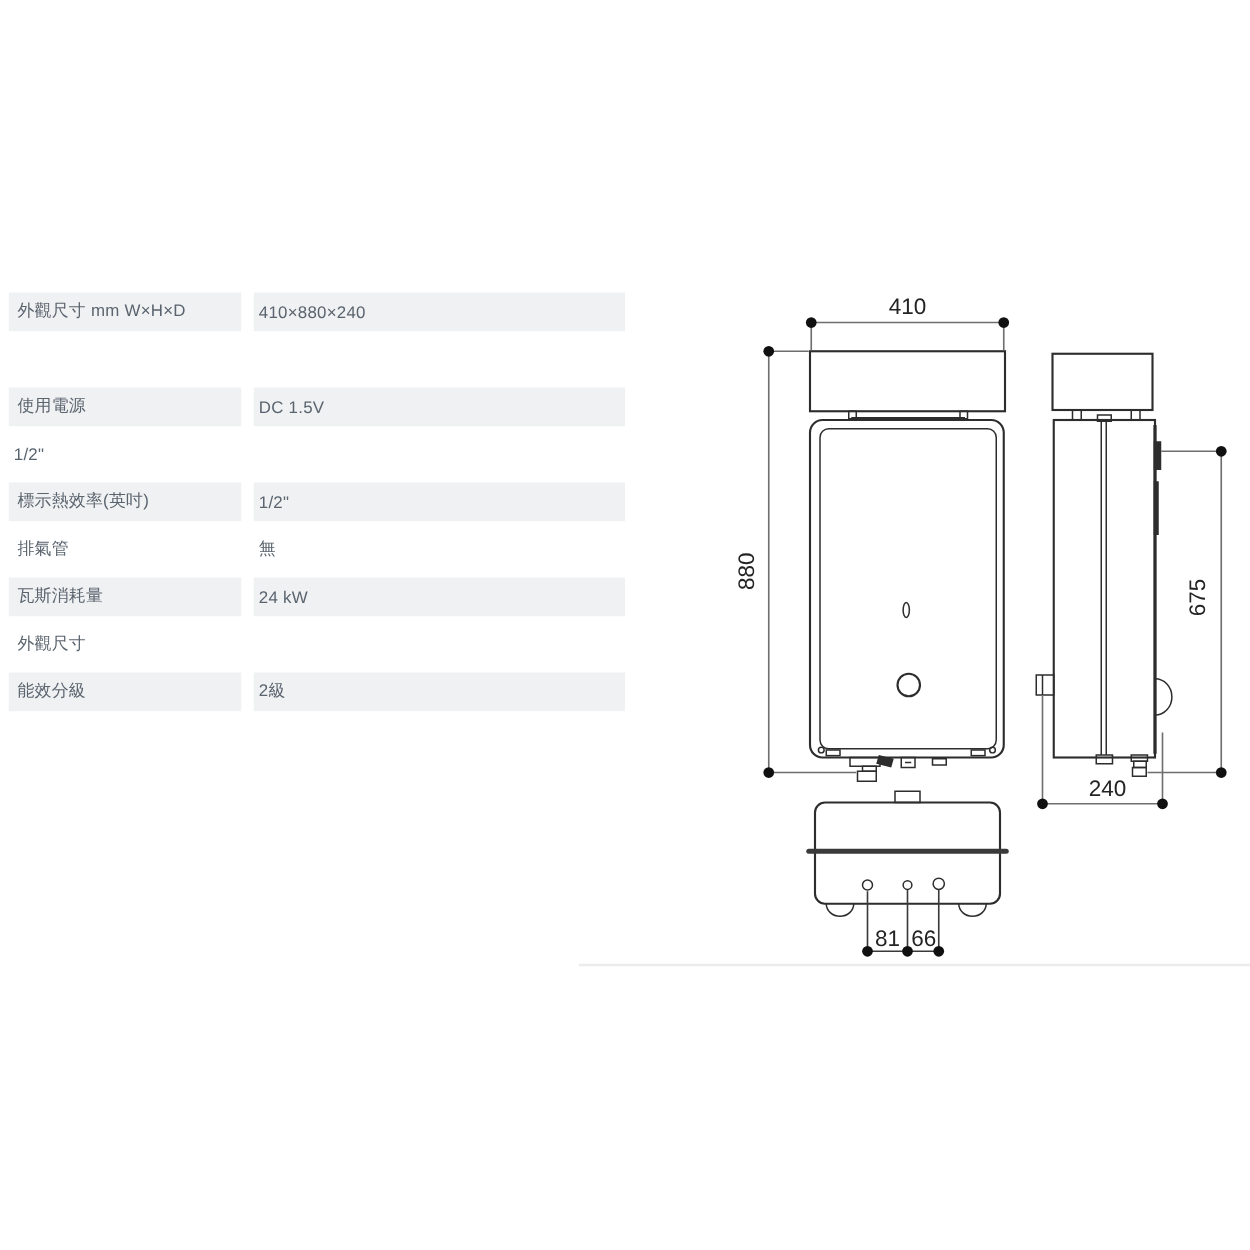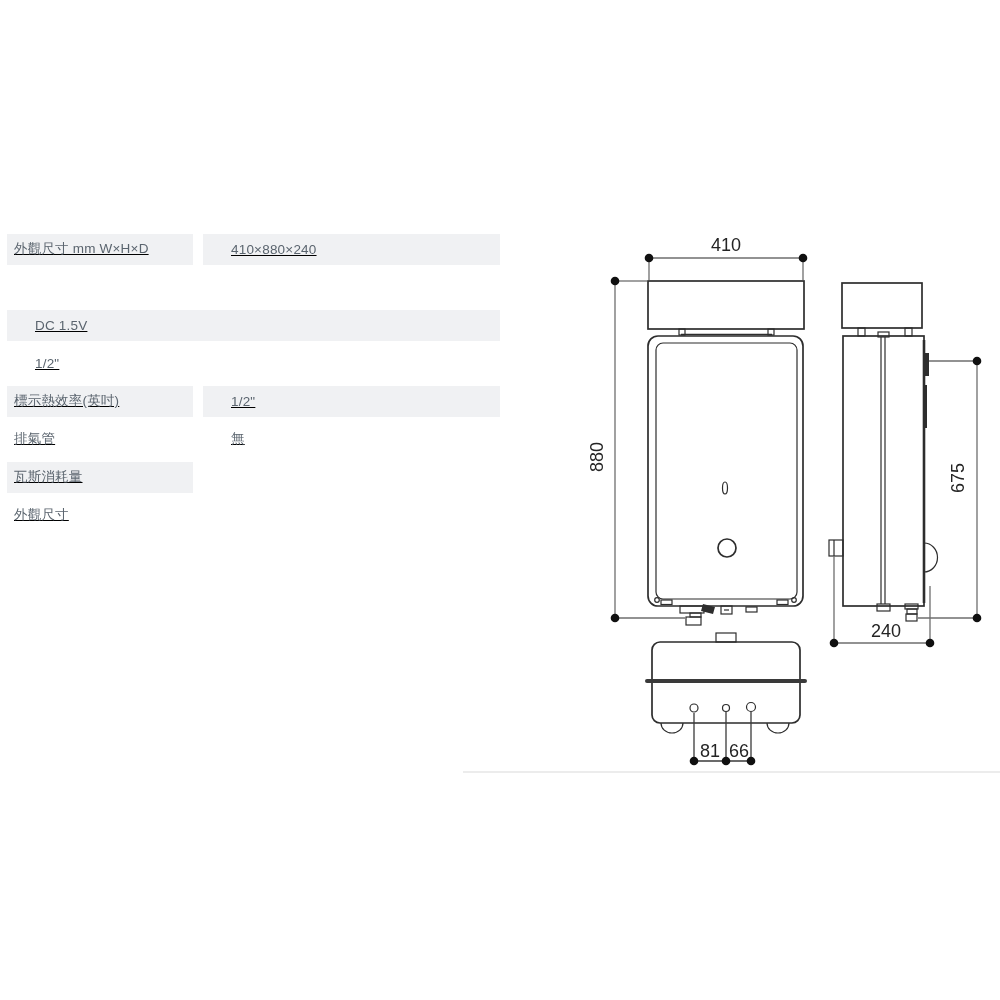--- a/index.html
+++ b/index.html
@@ -3,33 +3,33 @@
 <meta charset="utf-8">
 <style>
   html,body{margin:0;padding:0;}
   body{
     width:1000px;height:1000px;position:relative;background:#ffffff;
     font-family:"Liberation Sans","DejaVu Sans",sans-serif;
     overflow:hidden;
   }
   
   .spec-table{
-    position:absolute;left:7px;top:230px;width:493px;text-decoration:underline;
+    position:absolute;left:7px;top:230px;width:493px;
   }
   .spec-row{
     height:38px;box-sizing:border-box;display:flex;gap:10px;
     padding:3.5px 0;
   }
   .spec-cell{
     display:flex;align-items:center;
     font-size:13.5px;color:var(--table-text,#5a646e);
     letter-spacing:.2px;
   }
   .spec-cell.label{width:186px;box-sizing:border-box;padding-left:7px;}
-  .spec-cell.value{flex:1;box-sizing:border-box;padding-left:28px;}
+  .spec-cell.value{flex:1;box-sizing:border-box;padding-left:4px;}
   .spec-row:nth-child(odd) .spec-cell{background:var(--row-shade,#f0f1f3);}
   
   .diagram-svg{position:absolute;left:0;top:0;width:1000px;height:1000px;}
   .part{fill:none;stroke:var(--line-color,#2d2d2d);stroke-width:1.7;}
   .part-thin{fill:none;stroke:var(--line-color,#2d2d2d);stroke-width:1.2;}
   .part-fill{fill:var(--line-color,#2d2d2d);stroke:none;}
   .thick{fill:none;stroke:#3a3a3a;stroke-width:4;stroke-linecap:round;}
   .dim{fill:none;stroke:var(--dim-color,#6e6e6e);stroke-width:1.3;}
   .dim-dark{fill:none;stroke:#3a3a3a;stroke-width:1.3;}
   .dot{fill:#101010;stroke:none;}
@@ -43,38 +43,44 @@
 <body>
 
 <div class="spec-table" id="spec-table">
     <div class="spec-row">
       <div class="spec-cell label">外觀尺寸 mm W×H×D</div>
       <div class="spec-cell value">410×880×240</div>
     </div>
     <div class="spec-row">
     </div>
     <div class="spec-row">
+      <div class="spec-cell label">使用電源</div>
       <div class="spec-cell value">DC 1.5V</div>
     </div>
     <div class="spec-row">
       <div class="spec-cell value">1/2"</div>
     </div>
     <div class="spec-row">
       <div class="spec-cell label">標示熱效率(英吋)</div>
       <div class="spec-cell value">1/2"</div>
     </div>
     <div class="spec-row">
       <div class="spec-cell label">排氣管</div>
       <div class="spec-cell value">無</div>
     </div>
     <div class="spec-row">
       <div class="spec-cell label">瓦斯消耗量</div>
+      <div class="spec-cell value">24 kW</div>
     </div>
     <div class="spec-row">
       <div class="spec-cell label">外觀尺寸</div>
+    </div>
+    <div class="spec-row">
+      <div class="spec-cell label">能效分級</div>
+      <div class="spec-cell value">2級</div>
     </div>
   </div>
 
 <svg class="diagram-svg" viewBox="0 0 1000 1000">
 
   <g>
 
     <rect class="part" x="648" y="281" width="156" height="48"></rect>
     <rect class="part-thin" x="679" y="329" width="6" height="6"></rect>
     <rect class="part-thin" x="768" y="329" width="6" height="6"></rect>

